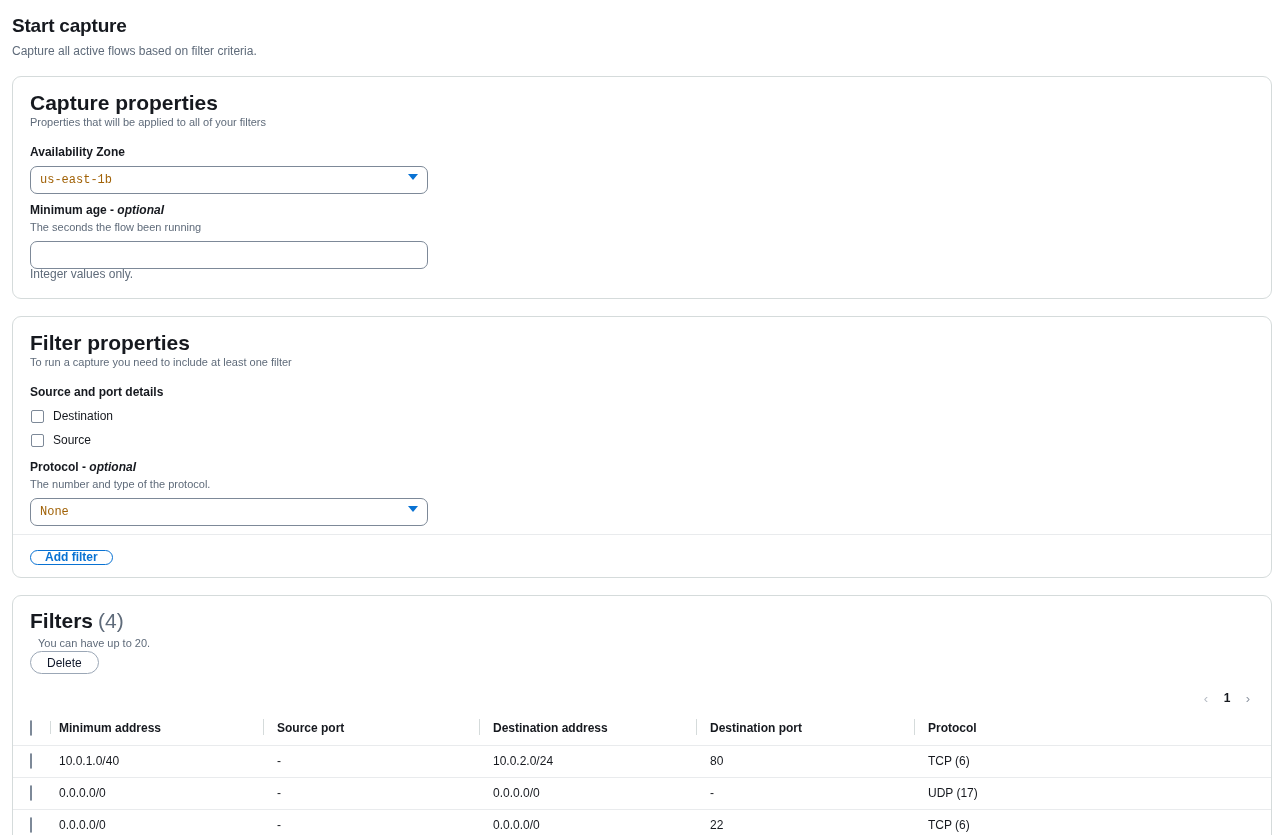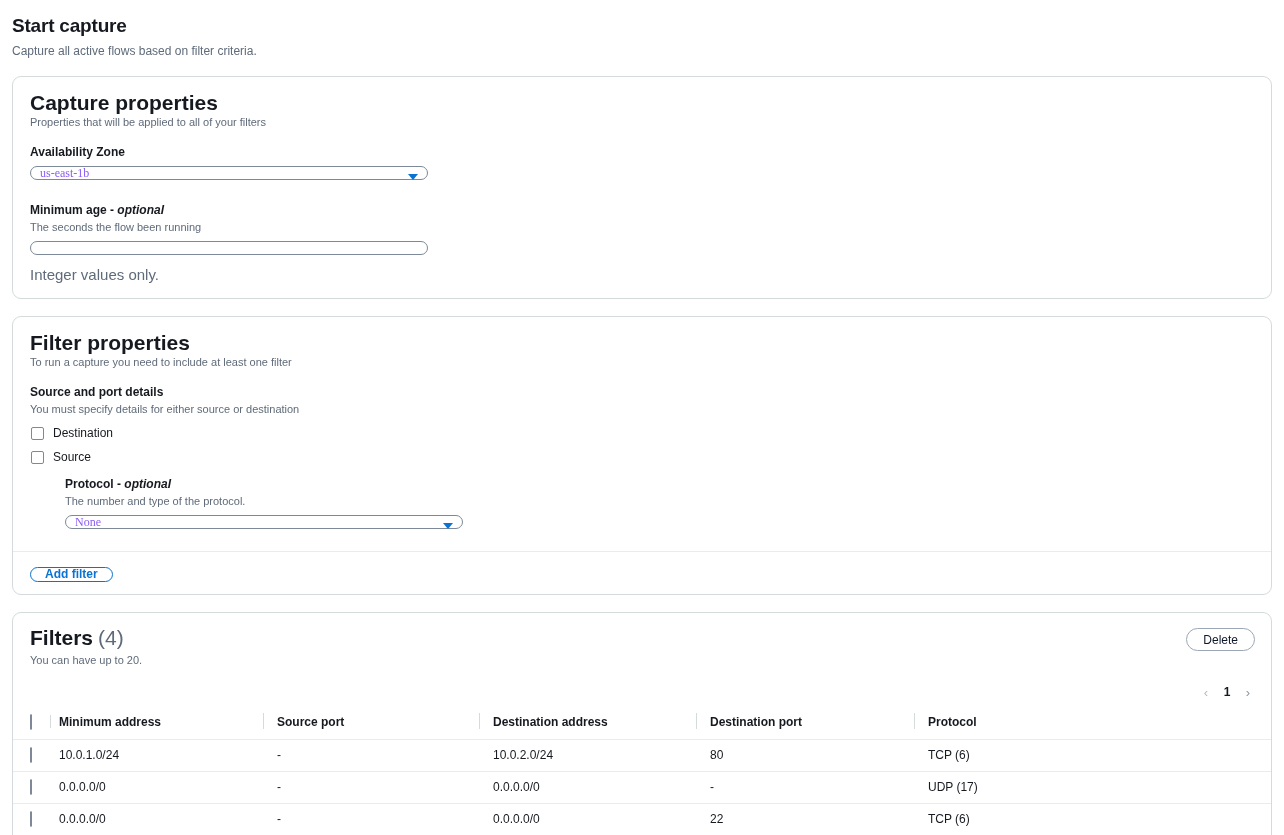--- a/index.html
+++ b/index.html
@@ -66,41 +66,41 @@
     font-weight: bold;
     font-style: italic;
   }
   .field-hint {
     font-size: 11px;
     color: #5f6b7a;
     margin-top: 2px;
     line-height: 15px;
   }
   .field-footer {
-    font-size: 15px;
+    font-size: 12px;
     color: #5f6b7a;
     margin-top: 4px;
     line-height: 15px;
   }
 
   .control {
     position: relative;
     width: 398px;
     height: 22px;
     margin-top: 6px;
   }
   .select-box, .text-box {
     width: 398px;
-    height: 14px;
+    height: 28px;
     border: 1px solid #7d8998;
     border-radius: 7px;
     background: #ffffff;
-    font-family: Liberation Serif, serif;
-    font-size: 12px;
-    color: #8b5cf6;
+    font-family: Liberation Mono, monospace;
+    font-size: 12px;
+    color: #a16207;
     padding: 0 26px 0 9px;
     line-height: 20px;
     display: flex;
     align-items: center;
     outline: none;
   }
   .text-box { padding-right: 9px; }
   .caret {
     position: absolute;
     right: 10px;
@@ -173,20 +173,21 @@
     cursor: default;
     line-height: 1;
   }
 
   
   .filters-head {
     display: flex;
     align-items: flex-start;
     justify-content: space-between;
     padding: 15px 16px 0 17px;
+    flex-direction: column;
   }
 
   
   .pagination {
     display: flex;
     align-items: center;
     justify-content: flex-end;
     gap: 9px;
     padding: 0 16px 0 0;
     margin-top: 14px;
@@ -288,54 +289,53 @@
     </div>
   </div>
 
   <div class="card">
     <div class="card-pad" style="padding-bottom:14px;">
       <div class="card-title">Filter properties</div>
       <div class="card-desc">To run a capture you need to include at least one filter</div>
 
       <div class="field">
         <div class="field-label">Source and port details</div>
-        <div class="field-hint">You must specify details for either source or destination</div>
 
         <div class="checkbox-row">
           <span class="cbox"></span>
           <span class="cbox-label">Destination</span>
         </div>
         <div class="checkbox-row">
           <span class="cbox"></span>
           <span class="cbox-label">Source</span>
         </div>
       </div>
 
-      <div class="field" style="margin-top:11px;margin-left:35px;">
+      <div class="field" style="margin-top:11px;">
         <div class="field-label"><span>Protocol - </span><span class="optional">optional</span></div>
         <div class="field-hint">The number and type of the protocol.</div>
         <div class="control">
           <div class="select-box">None</div>
           <span class="caret"></span>
         </div>
       </div>
     </div>
 
     <div class="divider"></div>
 
     <div class="addfilter-wrap">
       <button class="btn-normal">Add filter</button>
     </div>
   </div>
 
   <div class="card">
     <div class="filters-head">
       <div>
         <div class="card-title"><span>Filters</span><span class="count" style="margin-left:5px;">(4)</span></div>
-        <div class="card-desc" style="margin-top:6px;">You can have up to 20.</div>
+        <div class="card-desc" style="margin-top:6px;margin-left:8px;">You can have up to 20.</div>
       </div>
       <button class="btn-disabled">Delete</button>
     </div>
 
     <div class="pagination">
       <span class="pg-arrow prev">‹</span>
       <span class="pg-num">1</span>
       <span class="pg-arrow next">›</span>
     </div>
 
@@ -348,21 +348,21 @@
           <th class="c-srcaddr">Minimum address</th>
           <th class="c-srcport col-div">Source port</th>
           <th class="c-dstaddr col-div">Destination address</th>
           <th class="c-dstport col-div">Destination port</th>
           <th class="c-proto col-div">Protocol</th>
         </tr>
       </thead>
       <tbody>
         <tr>
           <td class="c-check"><span class="cbox"></span></td>
-          <td class="c-srcaddr">10.0.1.0/24</td>
+          <td class="c-srcaddr">10.0.1.0/40</td>
           <td class="c-srcport">-</td>
           <td class="c-dstaddr">10.0.2.0/24</td>
           <td class="c-dstport">80</td>
           <td class="c-proto">TCP (6)</td>
         </tr>
         <tr>
           <td class="c-check"><span class="cbox"></span></td>
           <td class="c-srcaddr">0.0.0.0/0</td>
           <td class="c-srcport">-</td>
           <td class="c-dstaddr">0.0.0.0/0</td>

